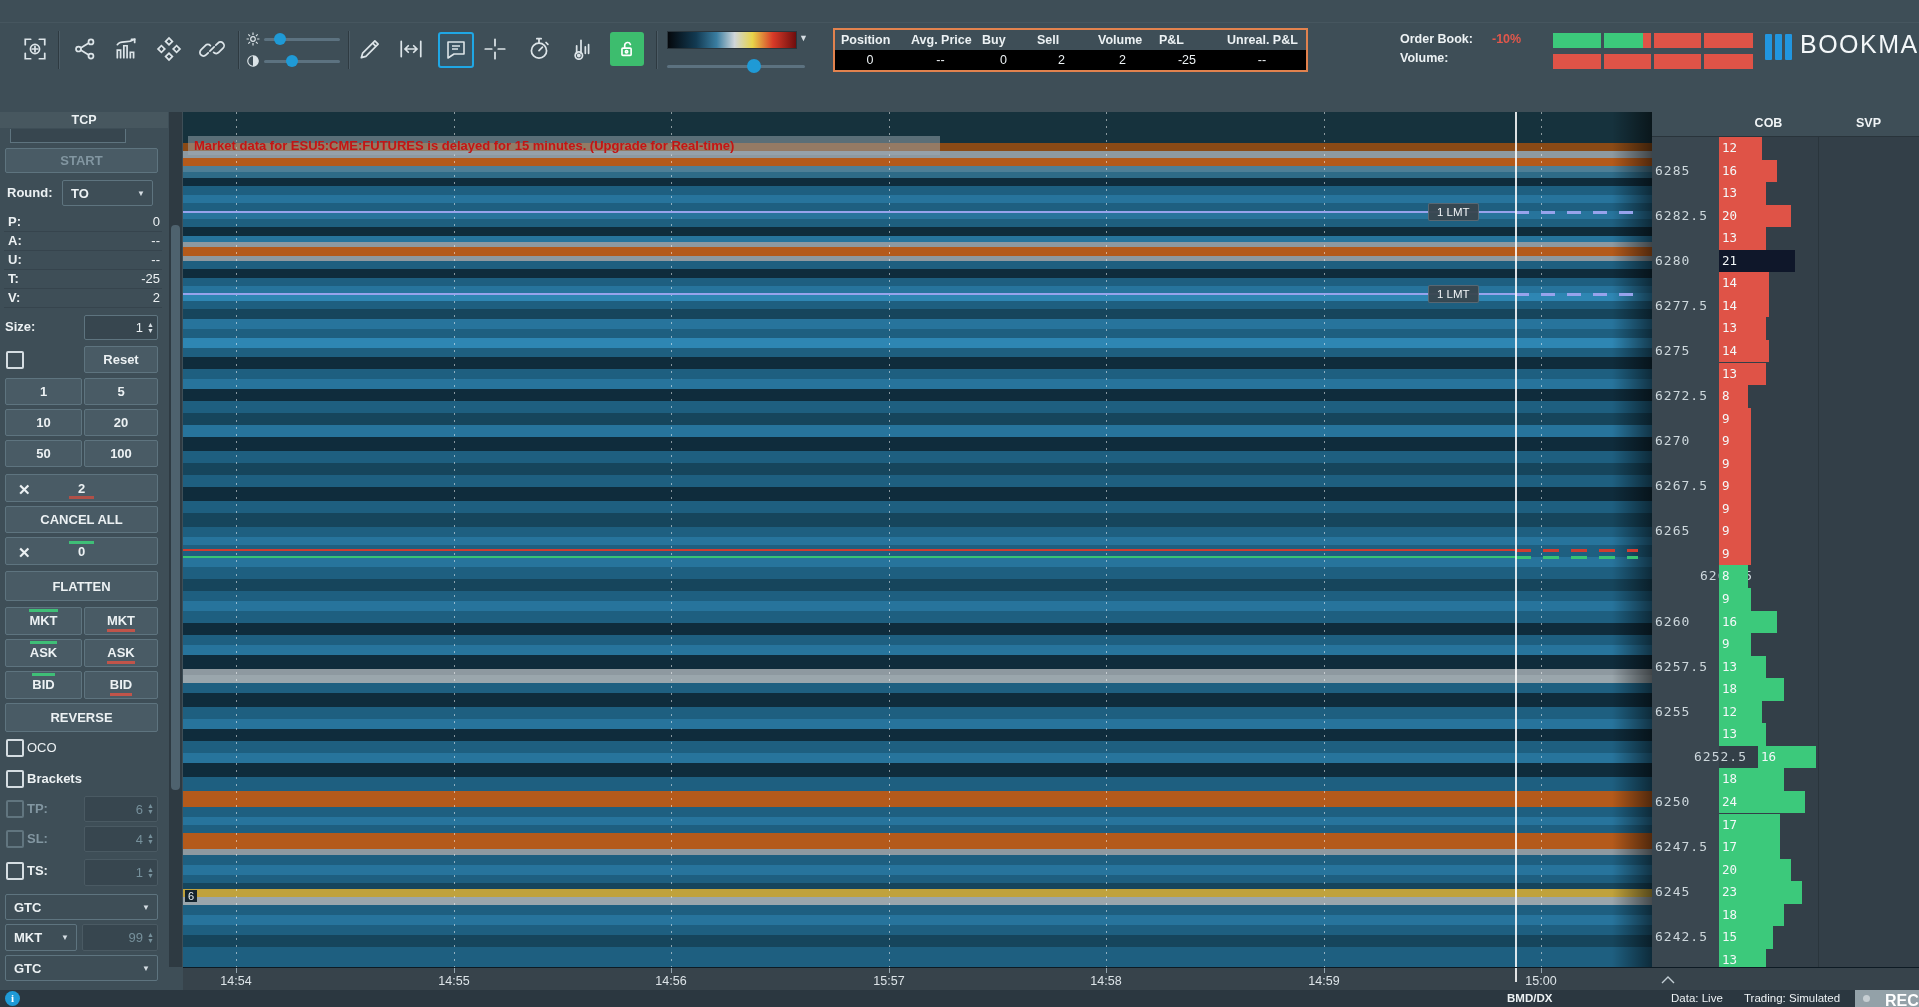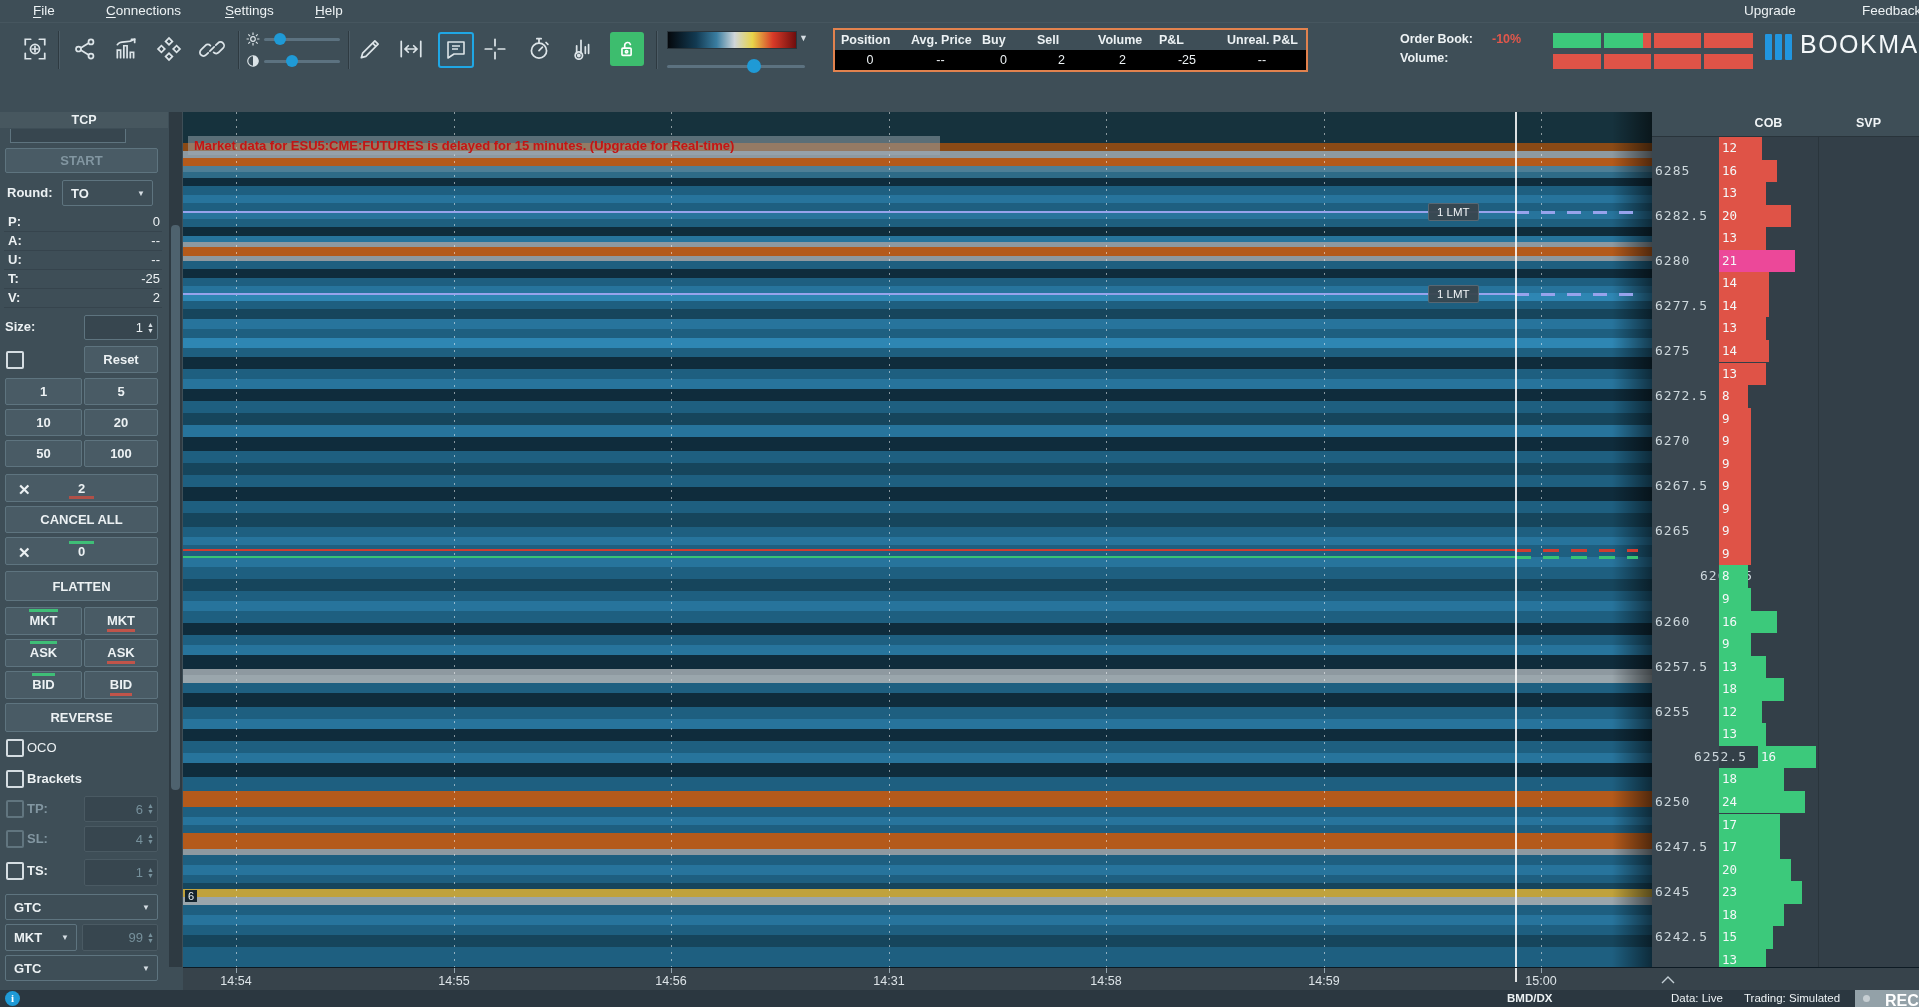--- a/index.html
+++ b/index.html
@@ -92,28 +92,20 @@
   #statusbar{left:0;top:990px;width:1919px;height:17px;background:#2B3740;font-size:11.5px;}
   #rec-badge{right:0;top:0;width:64px;height:17px;background:#93A1A8;}
   #info-icon{left:5px;top:1px;width:15px;height:15px;border-radius:50%;background:#1F9AD6;
      color:#fff;font-weight:bold;font-size:11px;text-align:center;line-height:15px;font-family:"Liberation Serif",serif;}
 </style>
 </head>
 <body>
 
 <div id="root" class="nosel">
 
-  <div id="menubar" class="abs">
-    <span class="abs menu-item" style="left:33px"><u>F</u>ile</span>
-    <span class="abs menu-item" style="left:106px"><u>C</u>onnections</span>
-    <span class="abs menu-item" style="left:225px"><u>S</u>ettings</span>
-    <span class="abs menu-item" style="left:315px"><u>H</u>elp</span>
-    <span class="abs menu-item" style="left:1744px">Upgrade</span>
-    <span class="abs menu-item" style="left:1862px">Feedback</span>
-  </div>
 
   <div id="toolbar" class="abs">
     <div class="abs tb-icon" style="left:22px">
       <svg width="26" height="26" viewBox="0 0 24 24" fill="none" stroke="#DCE4E8" stroke-width="1.6" stroke-linecap="round">
         <path d="M3 8V3h5M16 3h5v5M21 16v5h-5M8 21H3v-5"></path>
           <circle cx="12" cy="12" r="4.2"></circle>
           <path d="M12 9.5v5M9.5 12h5"></path>
         </svg>
     </div>
     <div class="abs tb-sep" style="left:58px"></div>
@@ -514,21 +506,21 @@
             <div class="abs dom-val" style="left: 3px; top: 3px;">20</div>
           </div>
         </div>
         <div class="abs" style="left: 0px; top: 115.2px; width: 100%; height: 22.55px;">
           <div class="abs" style="left: 67px; top: 0px; width: 46.8px; height: 22.55px; background: rgb(223, 83, 71);">
             <div class="abs dom-val" style="left: 3px; top: 3px;">13</div>
           </div>
         </div>
         <div class="abs" style="left: 0px; top: 137.75px; width: 100%; height: 22.55px;">
           <div class="abs dom-price" style="left: 3px; top: 3px;">6280</div>
-          <div class="abs" style="left: 67px; top: 0px; width: 75.6px; height: 22.55px; background: #ec4899;">
+          <div class="abs" style="left: 67px; top: 0px; width: 75.6px; height: 22.55px; background: #0f172a;">
             <div class="abs dom-val" style="left: 3px; top: 3px;">21</div>
           </div>
         </div>
         <div class="abs" style="left: 0px; top: 160.3px; width: 100%; height: 22.55px;">
           <div class="abs" style="left: 67px; top: 0px; width: 50.4px; height: 22.55px; background: rgb(223, 83, 71);">
             <div class="abs dom-val" style="left: 3px; top: 3px;">14</div>
           </div>
         </div>
         <div class="abs" style="left: 0px; top: 182.85px; width: 100%; height: 22.55px;">
           <div class="abs dom-price" style="left: 3px; top: 3px;">6277.5</div>
@@ -709,21 +701,21 @@
           <path d="M1 8l6-6 6 6"></path>
         </svg>
     </span>
   <div class="abs t-tick" style="left: 53px;"></div>
       <div class="abs t-lbl" style="left: 53px;">14:54</div>
       <div class="abs t-tick" style="left: 271px;"></div>
       <div class="abs t-lbl" style="left: 271px;">14:55</div>
       <div class="abs t-tick" style="left: 488px;"></div>
       <div class="abs t-lbl" style="left: 488px;">14:56</div>
       <div class="abs t-tick" style="left: 706px;"></div>
-      <div class="abs t-lbl" style="left: 706px;">14:31</div>
+      <div class="abs t-lbl" style="left: 706px;">15:57</div>
       <div class="abs t-tick" style="left: 923px;"></div>
       <div class="abs t-lbl" style="left: 923px;">14:58</div>
       <div class="abs t-tick" style="left: 1141px;"></div>
       <div class="abs t-lbl" style="left: 1141px;">14:59</div>
       <div class="abs t-tick" style="left: 1358px;"></div>
       <div class="abs t-lbl" style="left: 1358px;">15:00</div>
       <div class="abs" style="left: 1332px; top: 0px; width: 2px; height: 14px; background: rgba(255, 255, 255, 0.85);"></div>
     </div>
 
   <div id="statusbar" class="abs">

